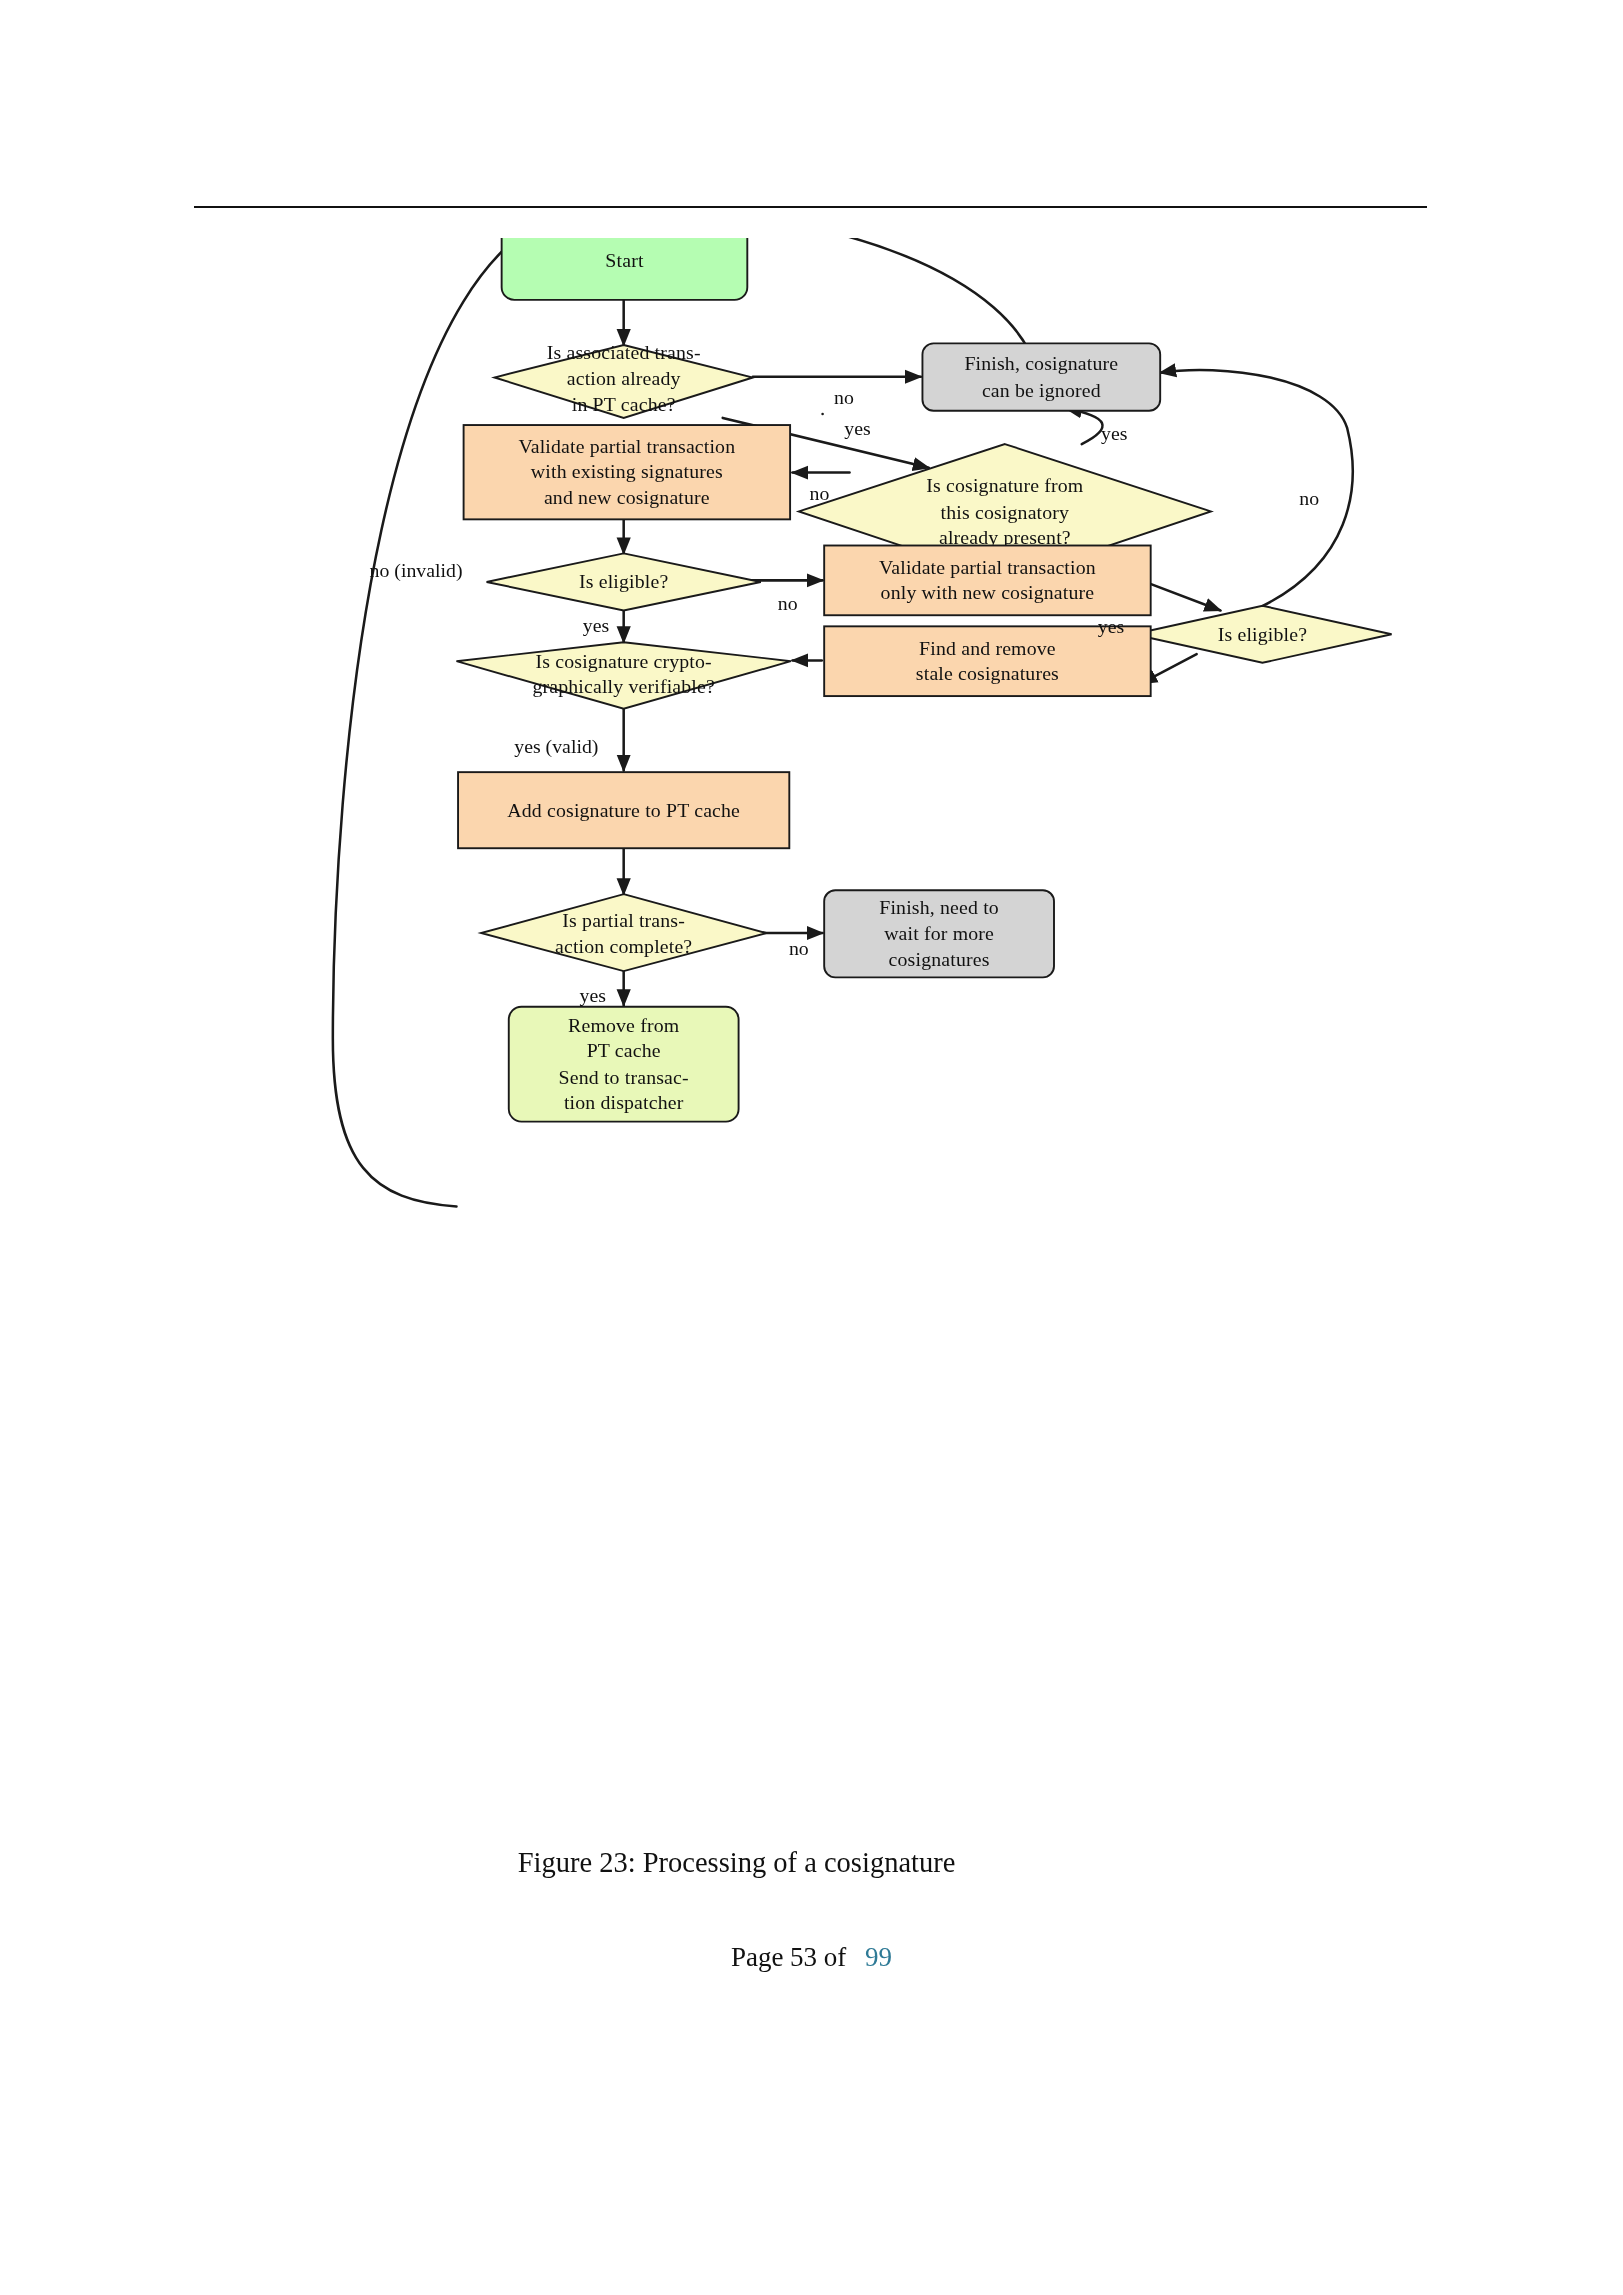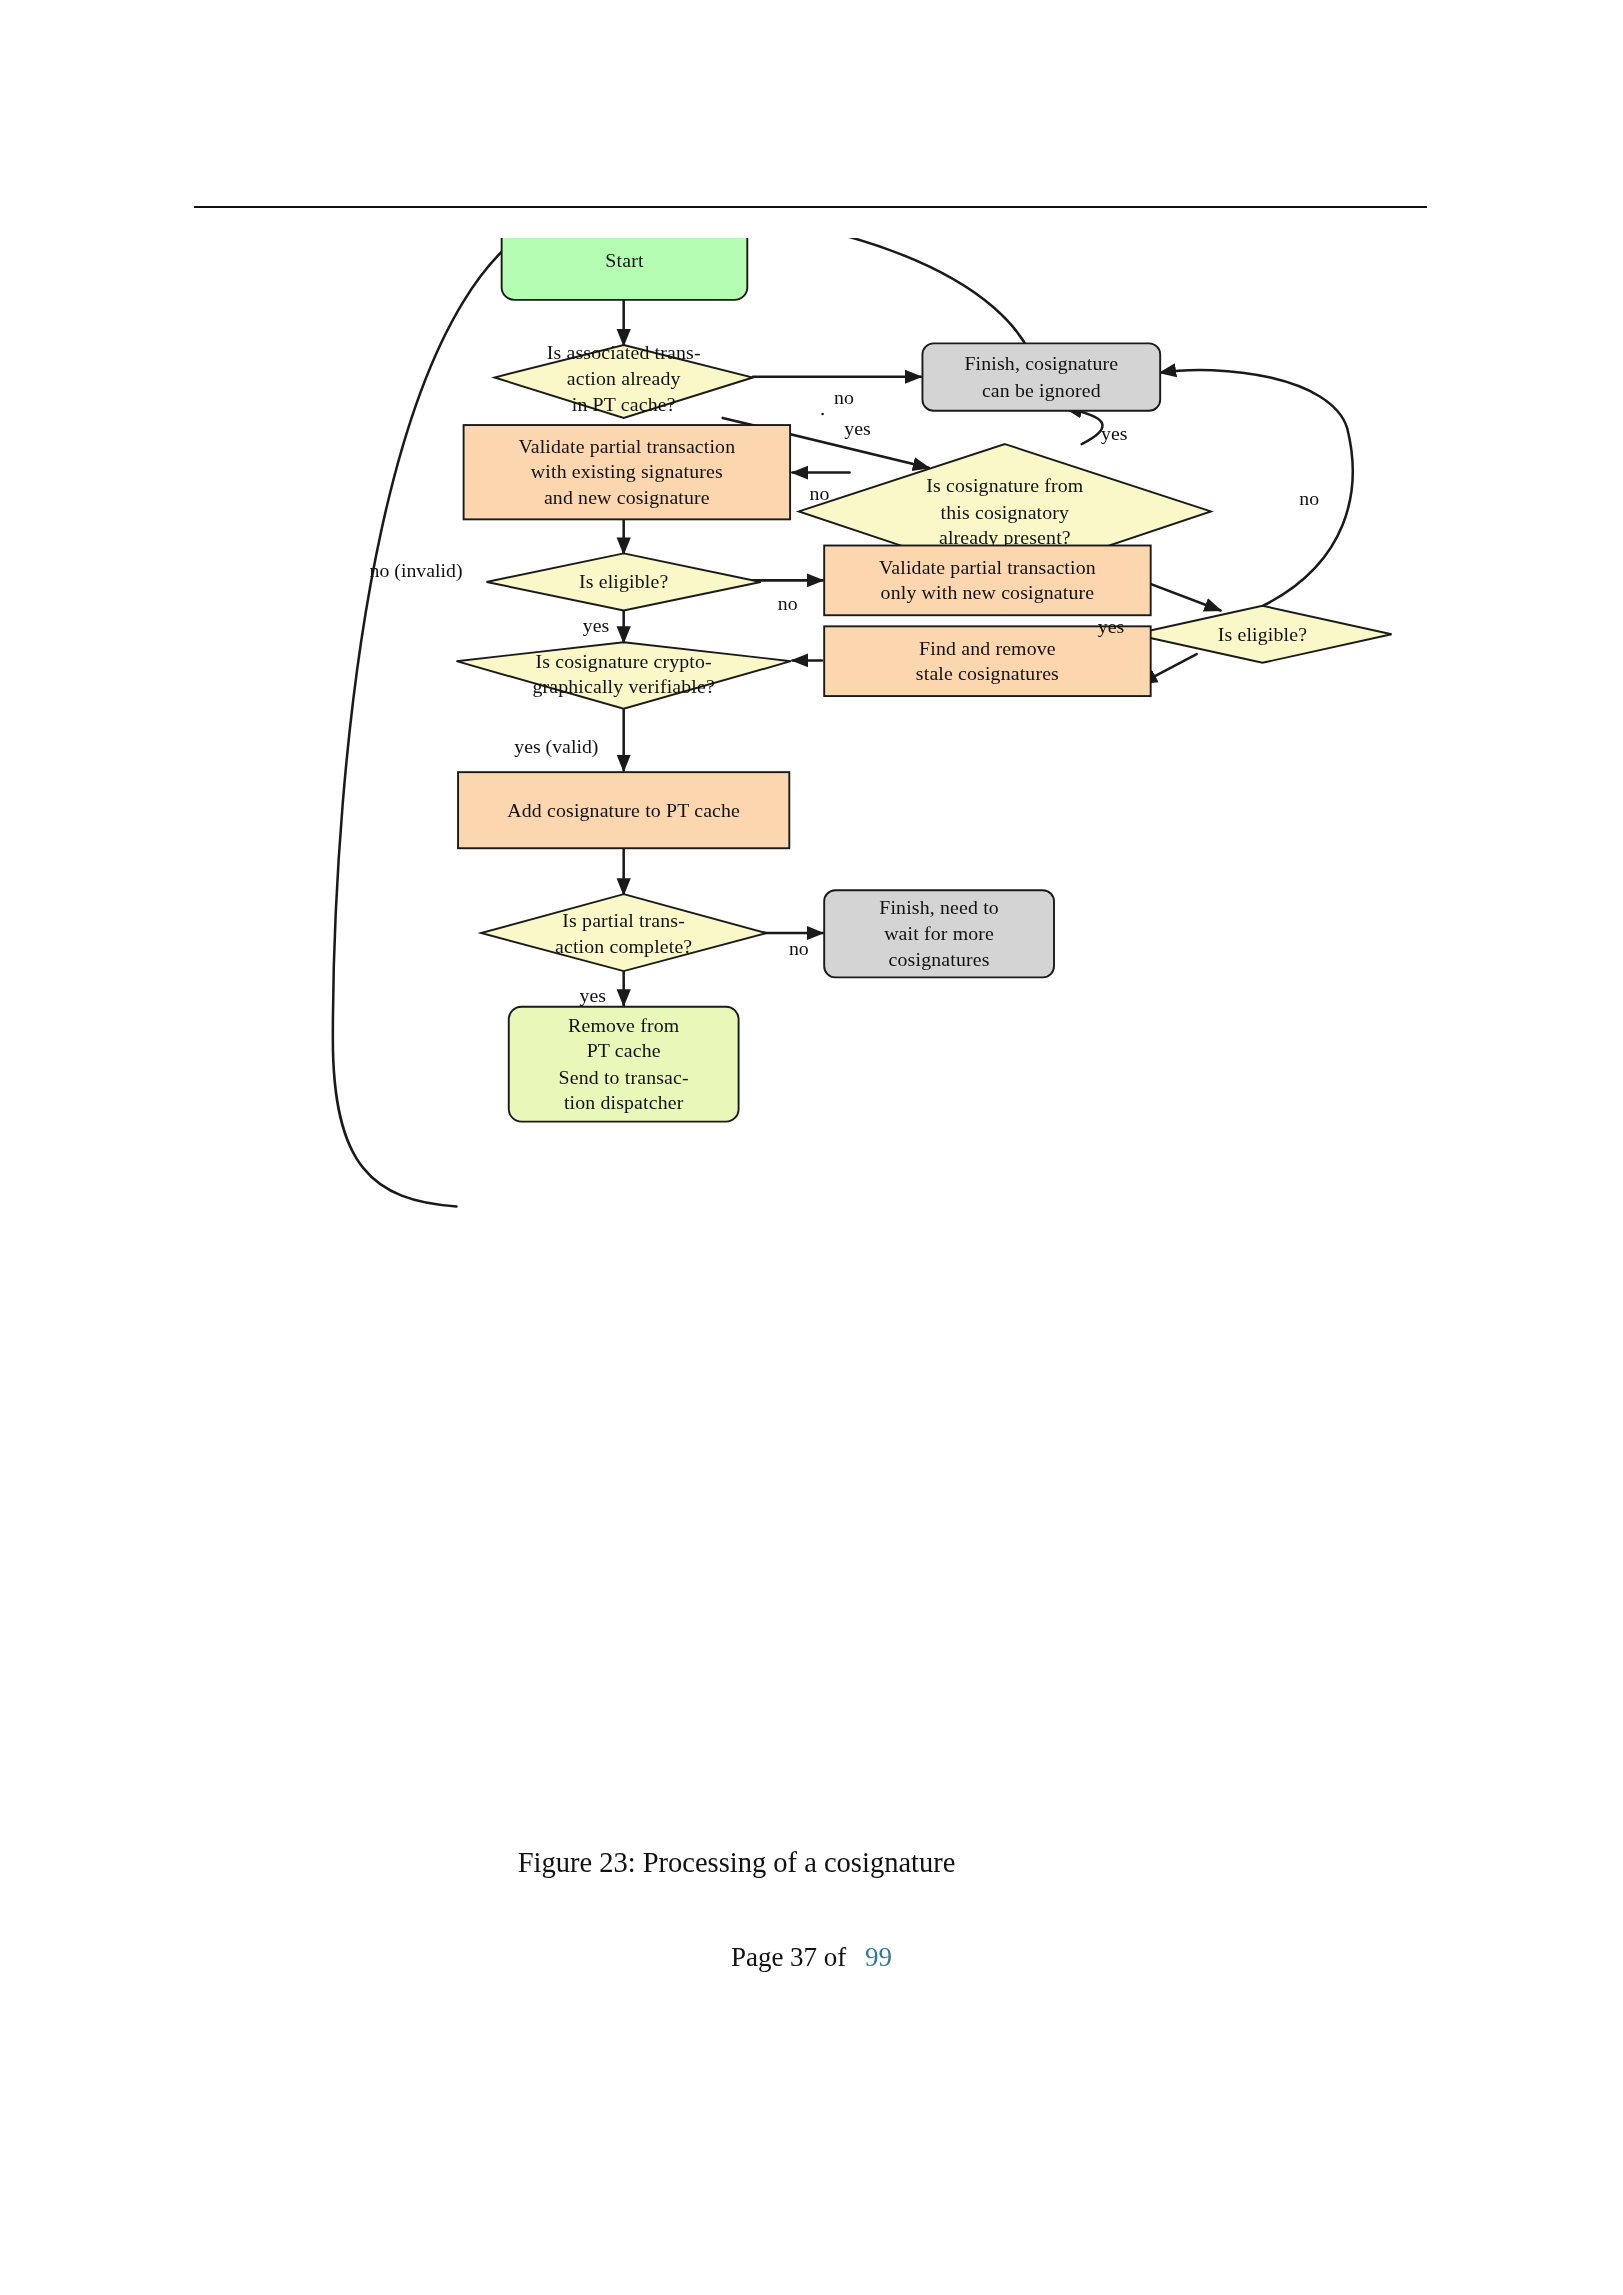--- a/index.html
+++ b/index.html
@@ -282,18 +282,18 @@
       <text class="edgelabel" x="748" y="964" text-anchor="middle">yes</text>
     </svg>
   </div>
 
   <div class="caption">
     <span>Figure 23:</span>
     <span>Processing of a cosignature</span>
   </div>
 
   <div class="footer">
-    <span>Page 37 of</span>
+    <span>Page 53 of</span>
     <span class="pnum">99</span>
   </div>
 
 </div>
 
 
 </body></html>

